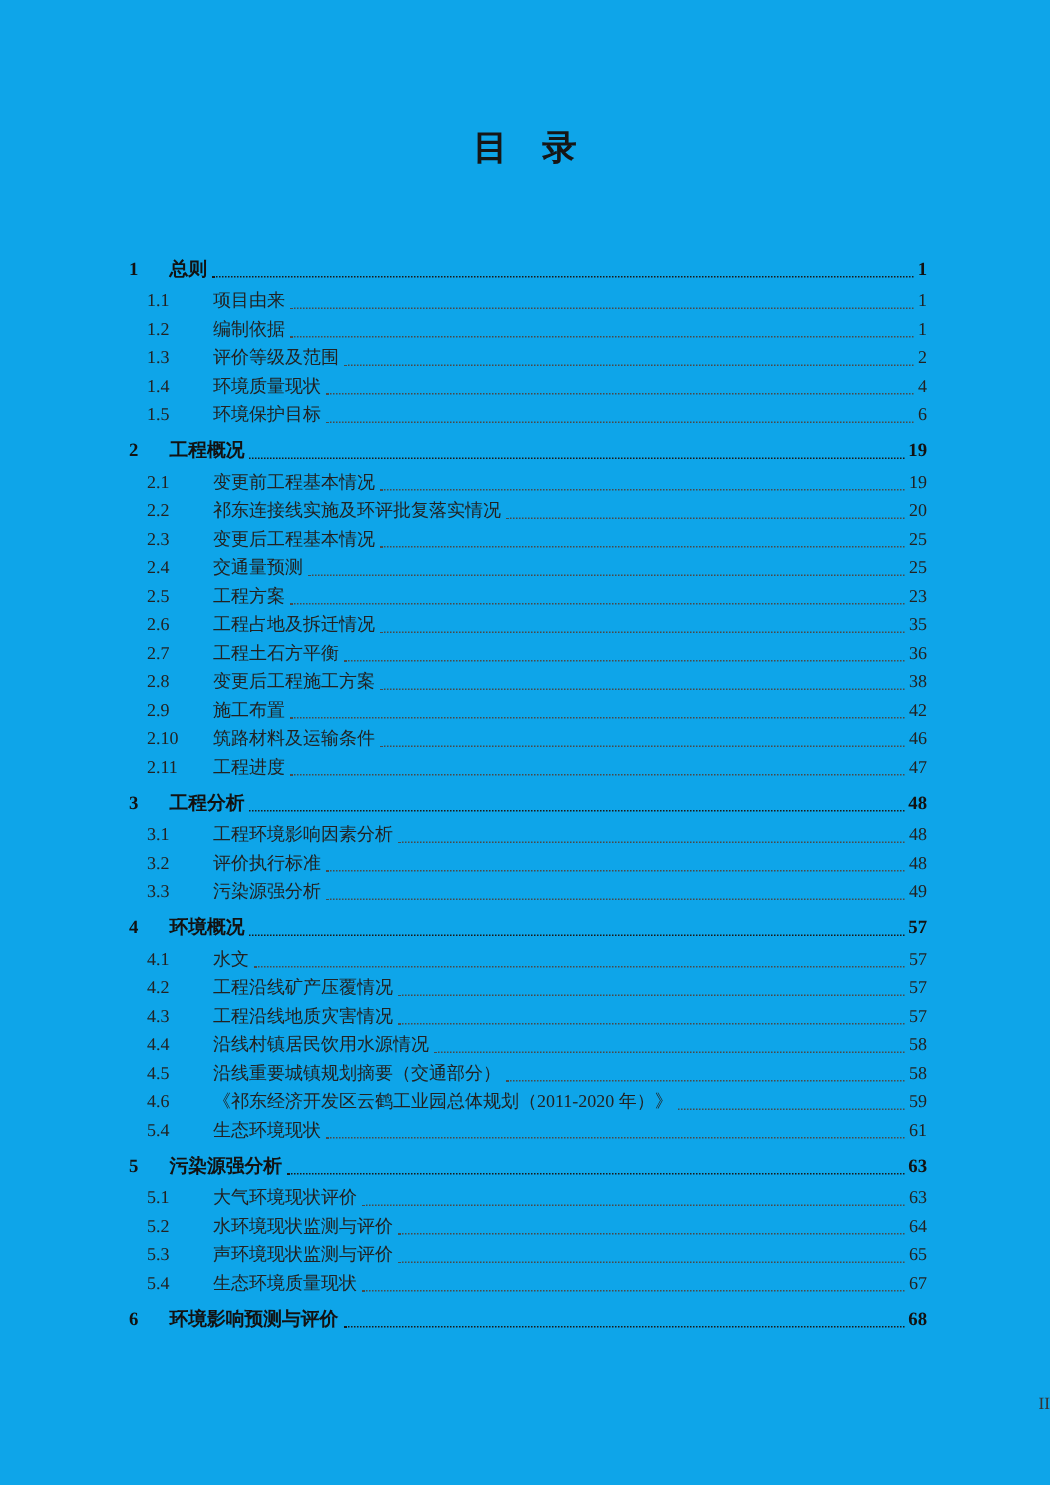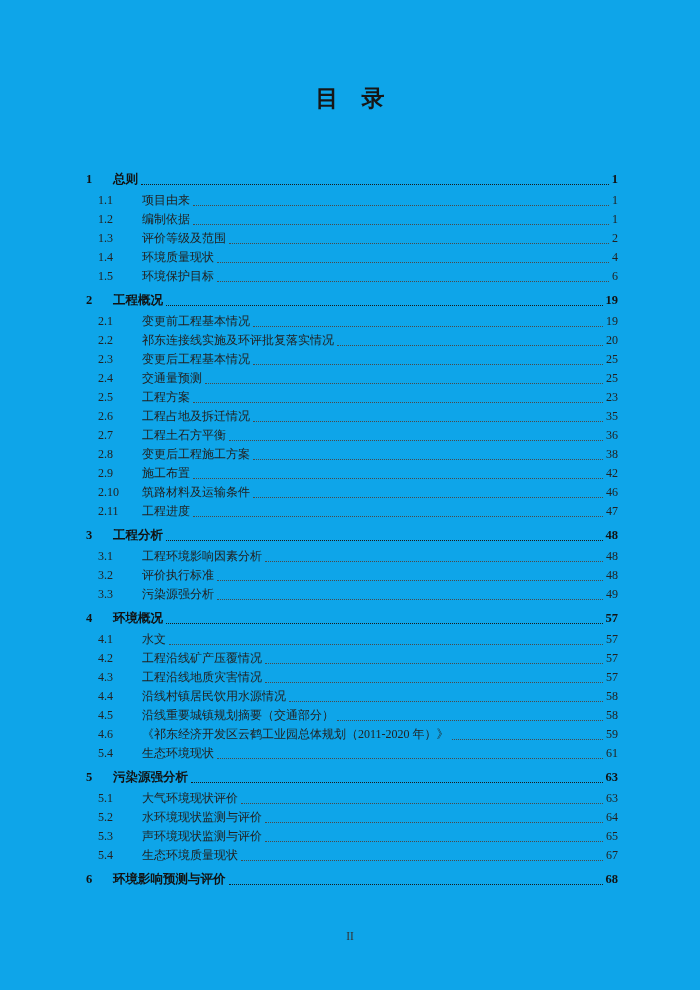--- a/index.html
+++ b/index.html
@@ -55,21 +55,21 @@
   .row.lvl1 .dots {
     border-bottom: 1.7px dotted #1a1a1a;
     margin-bottom: 4px;
   }
   .pg { flex: none; }
   .footer {
     position: absolute;
     bottom: 48px;
     left: 0;
     width: 100%;
-    text-align: center;
+    text-align: right;
     font-size: 11.5px;
     color: #333;
   }
 </style>
 </head>
 <body>
 
 <div class="page">
   <div class="doc-title">目　录</div>
 

